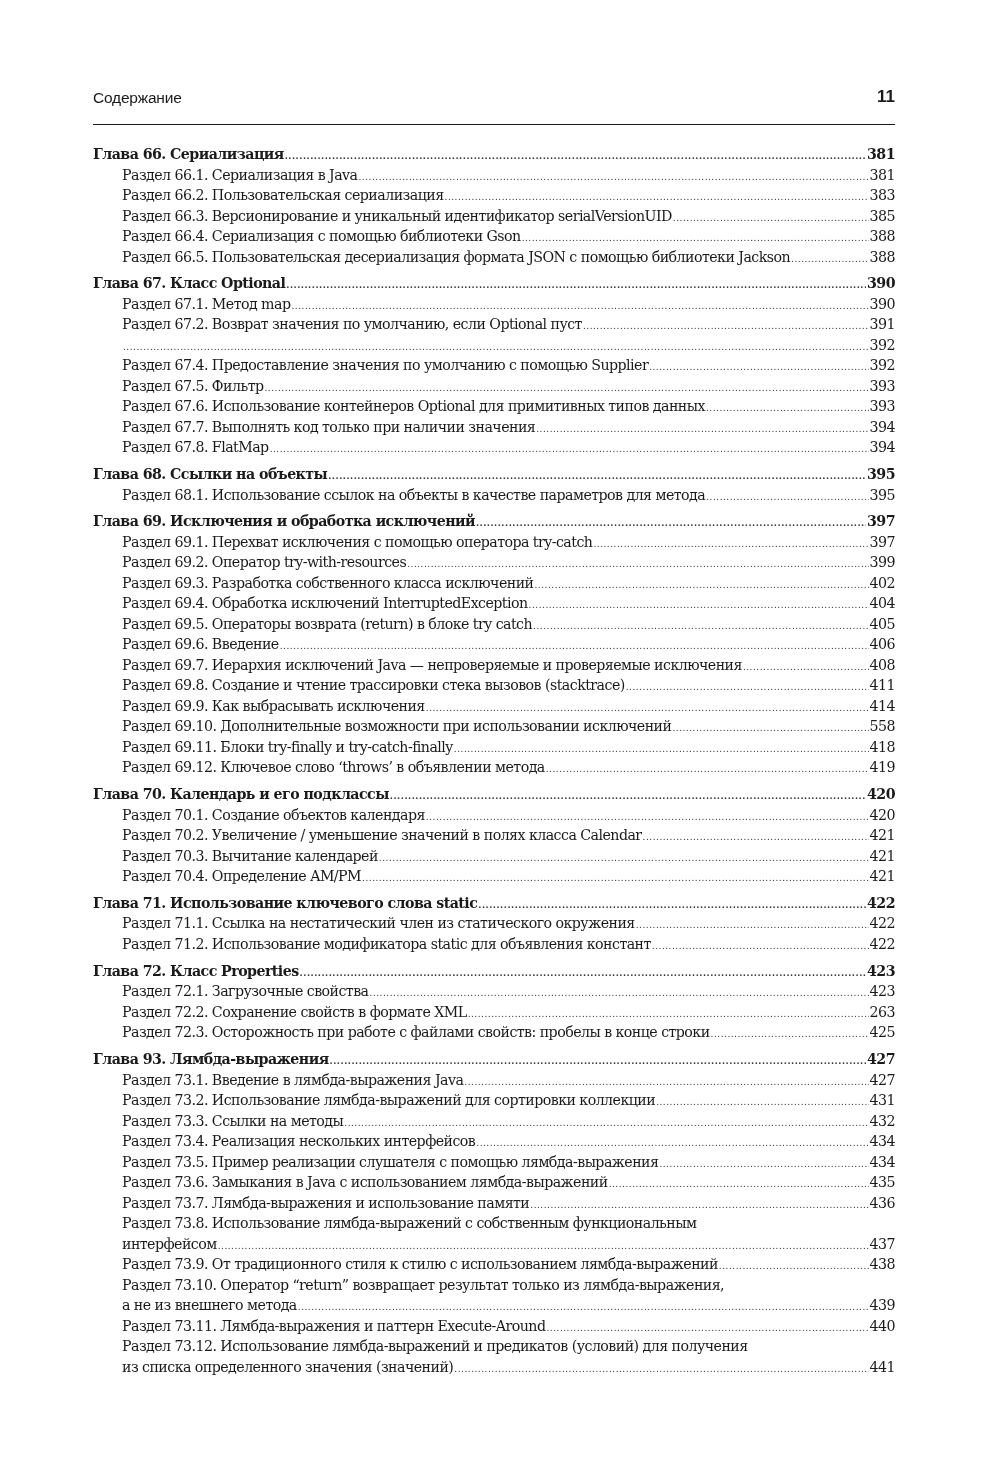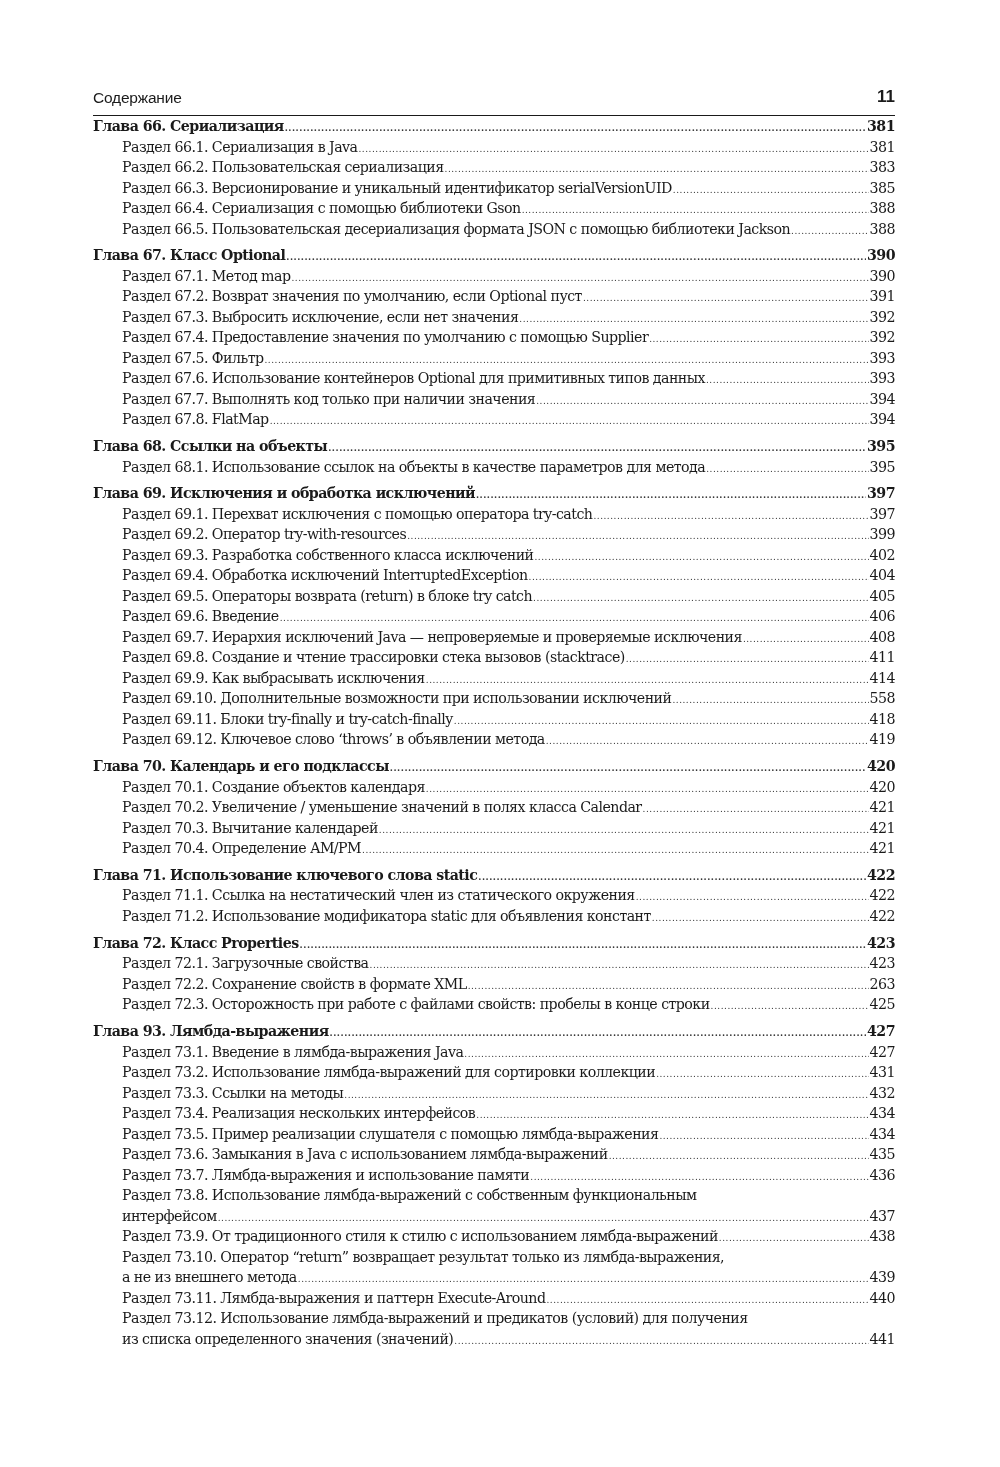--- a/index.html
+++ b/index.html
@@ -1,21 +1,21 @@
 <!DOCTYPE html>
 <html><head>
 <meta charset="utf-8">
 <style>
   html, body { margin: 0; padding: 0; background: #ffffff; }
   body { width: 1000px; height: 1467px; position: relative; overflow: hidden; color: #1a1a1a; }
   .page { position: absolute; left: 93px; top: 86px; width: 802px; }
-  .header { display: flex; justify-content: space-between; align-items: flex-end; height: 21px; border-bottom: 1.5px solid #1a1a1a; padding-bottom: 8px; font-family: "Liberation Sans", sans-serif; gap: 32px; }
+  .header { display: flex; justify-content: space-between; align-items: flex-end; height: 21px; border-bottom: 1.5px solid #1a1a1a; padding-bottom: 17px; font-family: "Liberation Sans", sans-serif; gap: 32px; }
   .header .title { font-size: 15.5px; letter-spacing: -0.2px; }
   .header .pnum { font-size: 17px; font-weight: bold; }
-  .toc { font-family: "DejaVu Serif", serif; font-size: 14.2px; letter-spacing: -0.55px; }
+  .toc { margin-top: 19px; font-family: "DejaVu Serif", serif; font-size: 14.2px; letter-spacing: -0.55px; }
   .chapter { margin-bottom: 6.3px; }
   .row { display: flex; align-items: baseline; height: 20.5px; line-height: 20.5px; white-space: nowrap; overflow: hidden; }
   .row.ch { font-weight: bold; }
   .row.sec { padding-left: 29px; }
   .row .lbl { flex: 0 0 auto; }
   .row .dots { flex: 1 1 auto; overflow: hidden; margin: 0 1px; color: #333; letter-spacing: 0.5px; font-size: 9px; }
   .row .dots::before { content: "................................................................................................................................................................................................................................................................................................................................................................................................................................................................"; }
   .row .pg { flex: 0 0 auto; }
 </style>
 </head>
@@ -69,21 +69,20 @@
           <span class="lbl">Раздел 67.1. Метод map</span>
           <span class="dots"></span>
           <span class="pg">390</span>
         </div>
         <div class="row sec">
           <span class="lbl">Раздел 67.2. Возврат значения по умолчанию, если Optional пуст</span>
           <span class="dots"></span>
           <span class="pg">391</span>
         </div>
         <div class="row sec">
-          <span class="lbl">Раздел 67.3. Выбросить исключение, если нет значения</span>
           <span class="dots"></span>
           <span class="pg">392</span>
         </div>
         <div class="row sec">
           <span class="lbl">Раздел 67.4. Предоставление значения по умолчанию с помощью Supplier</span>
           <span class="dots"></span>
           <span class="pg">392</span>
         </div>
         <div class="row sec">
           <span class="lbl">Раздел 67.5. Фильтр</span>

